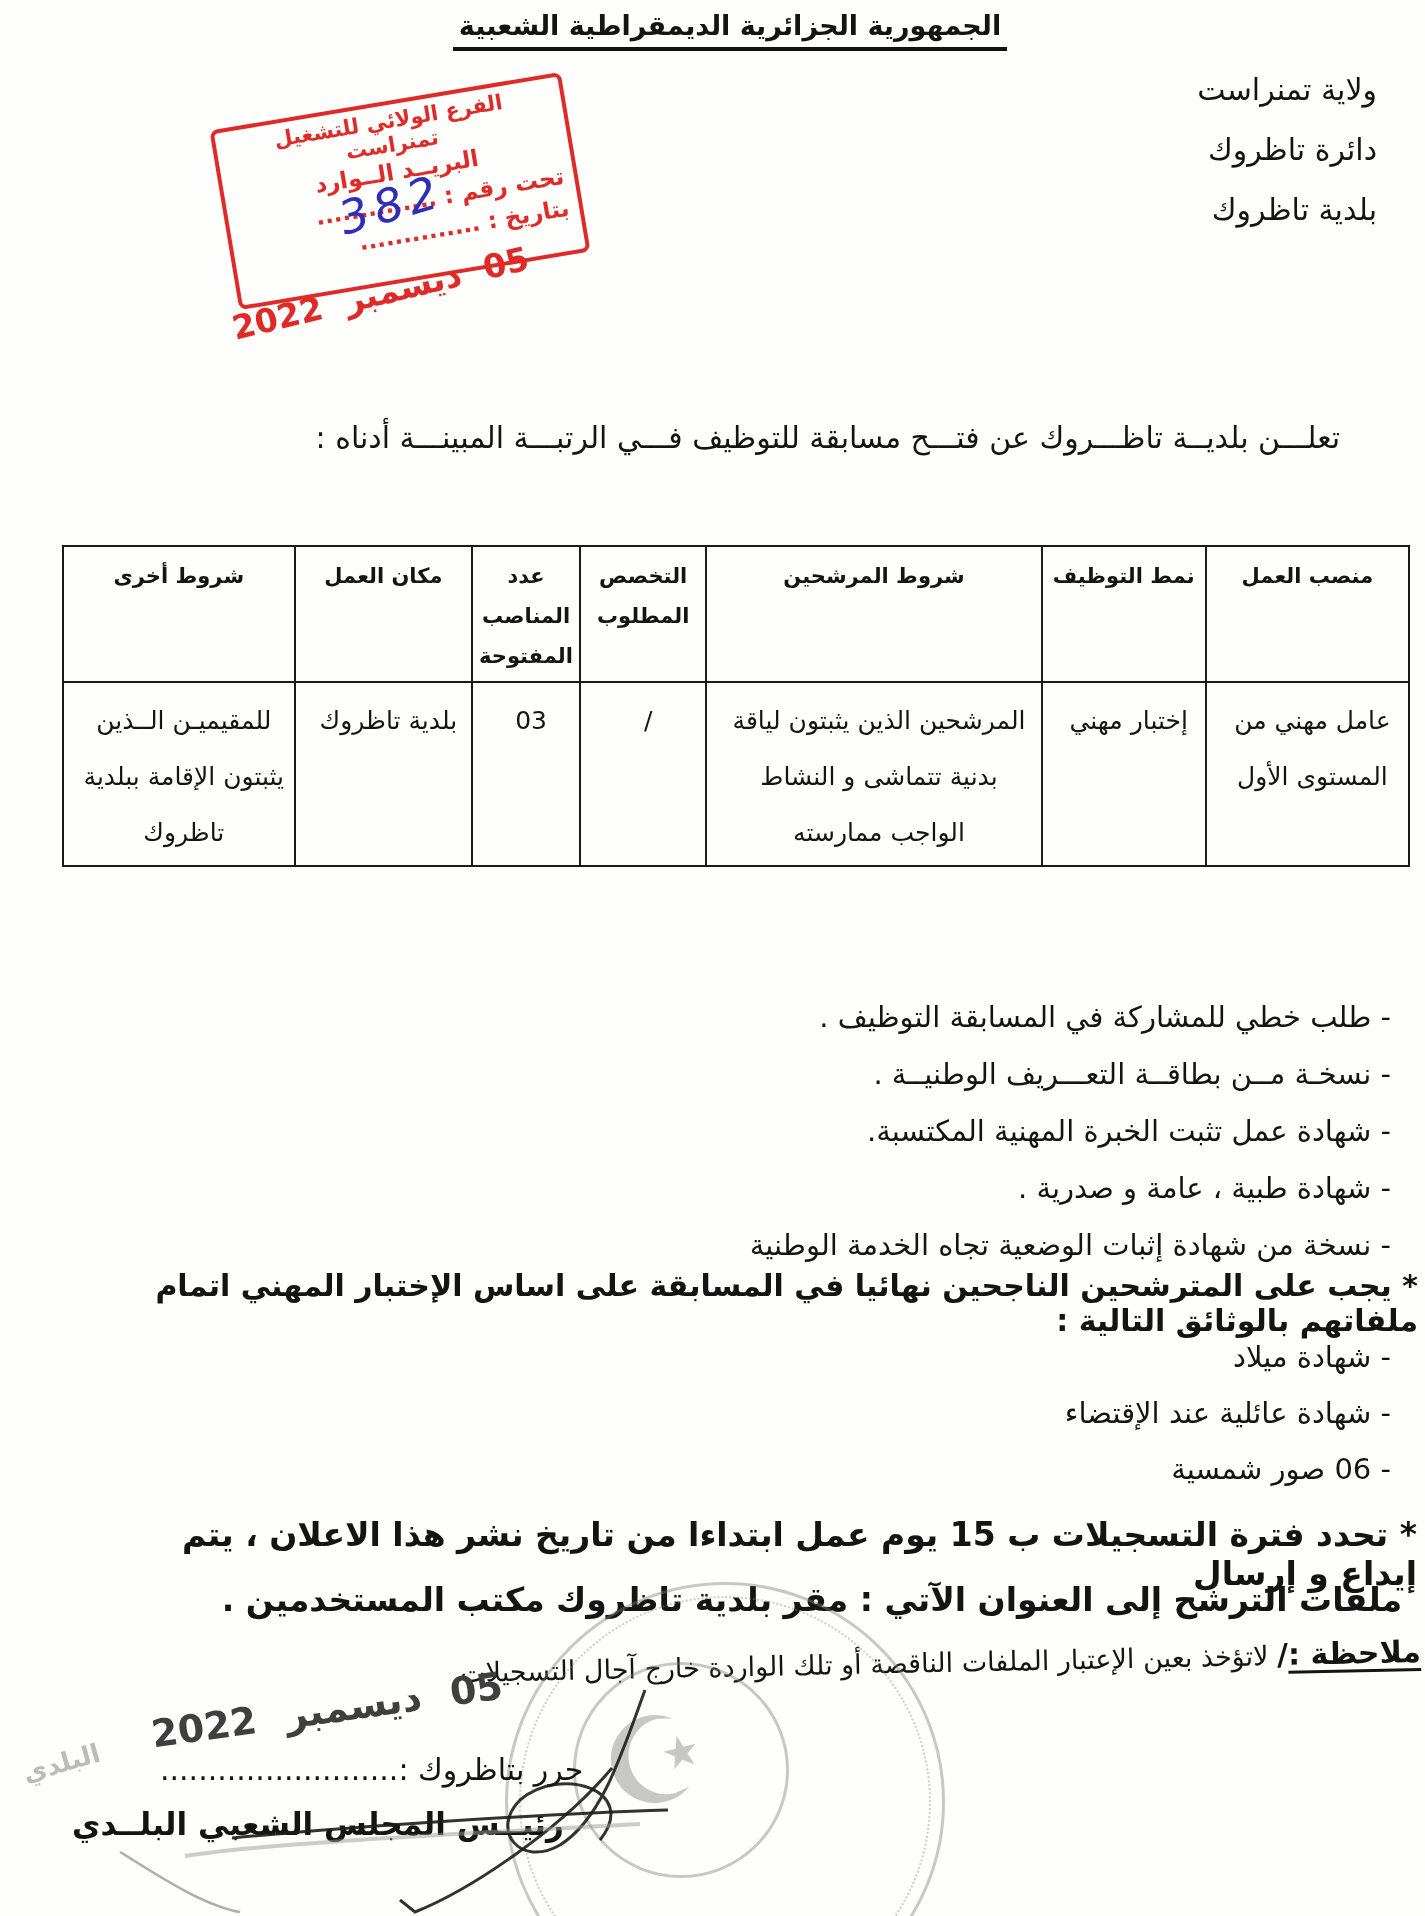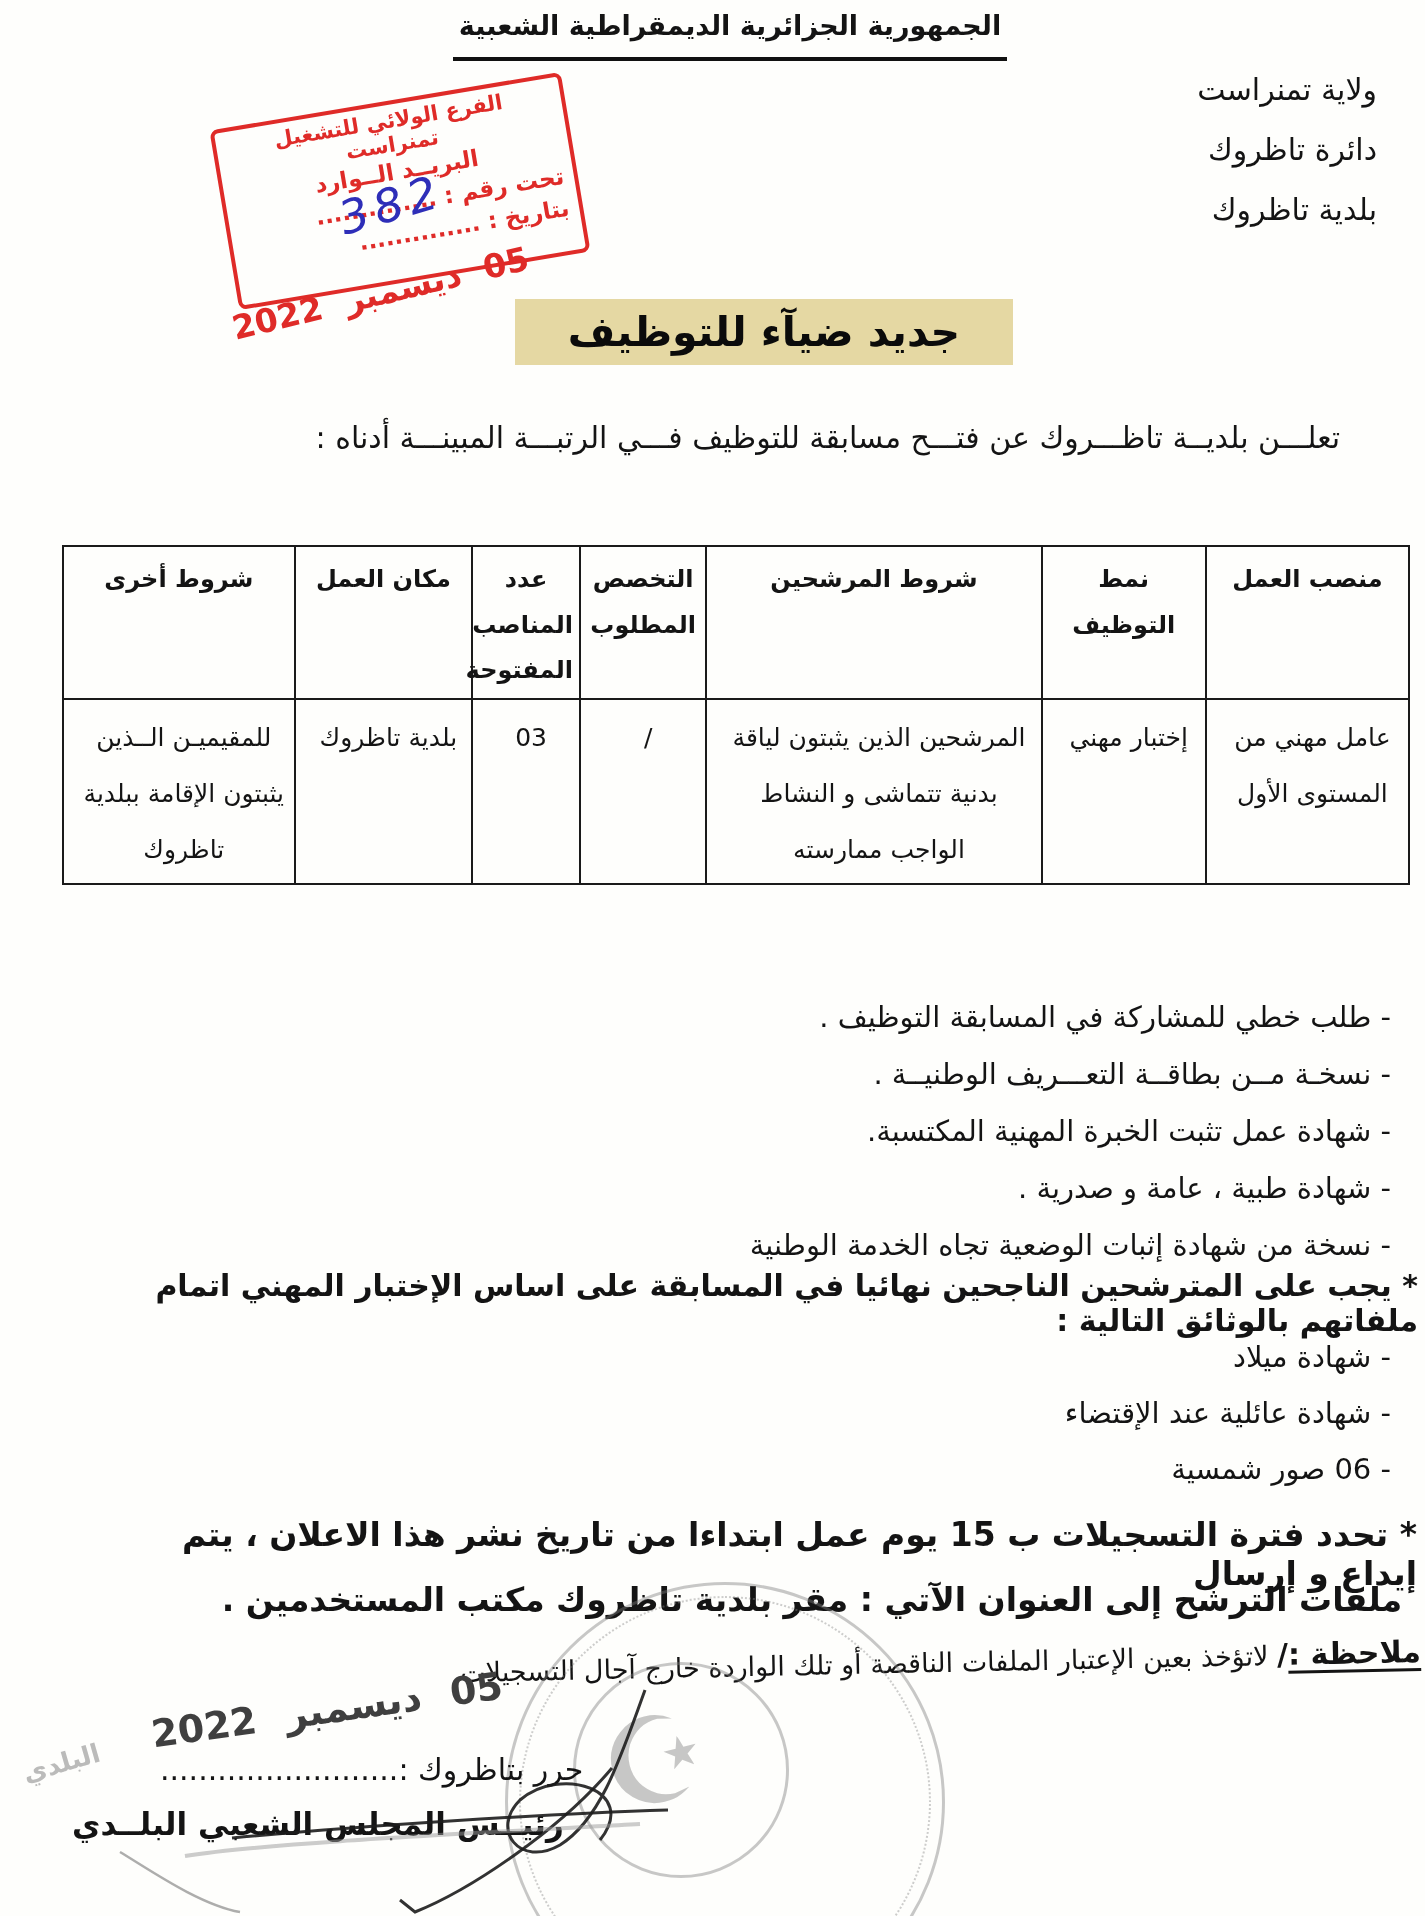--- a/index.html
+++ b/index.html
@@ -10,21 +10,21 @@
     background:#fefefc;
     overflow:hidden;
     font-family:"DejaVu Sans", sans-serif;
     color:#141414;
     direction:rtl;
   }
   .abs{position:absolute;}
 
   
   .republic{left:370px;top:10px;width:720px;text-align:center;font-size:27px;font-weight:700;}
-  .republic span{display:inline-block;border-bottom:4px solid #111;padding:0 6px 16px 6px;}
+  .republic span{display:inline-block;border-bottom:4px solid #111;padding:0 6px 6px 6px;}
   .addr{right:48px;top:60px;text-align:right;font-size:30px;line-height:60px;font-weight:500;}
 
   
   .red-stamp{
     left:222px;top:100px;width:356px;height:182px;
     border:4px solid #df2b28;border-radius:8px;
     transform:rotate(-9.5deg);
     color:#df2b28;text-align:center;
     padding:4px 10px;box-sizing:border-box;
   }
@@ -53,21 +53,21 @@
 
   
   table.jobs{
     position:absolute;left:62px;top:545px;width:1348px;height:310px;
     border-collapse:collapse;table-layout:fixed;
   }
   table.jobs th,table.jobs td{
     border:2.5px solid #1a1a1a;vertical-align:top;text-align:center;
     padding:10px 6px 4px 6px;
   }
-  table.jobs th{font-size:24px;font-weight:700;line-height:1.9;}
+  table.jobs th{font-size:21px;font-weight:700;line-height:1.9;}
   table.jobs td{font-size:25px;font-weight:500;line-height:2.25;padding-left:16px;}
 
   
   .sec-heading{right:7px;top:938px;font-size:32px;font-weight:600;text-align:right;}
   .doc-item{right:34px;font-size:29px;text-align:right;}
   .sec-heading2{right:7px;top:1268px;width:1345px;font-size:30px;font-weight:800;}
   .reg1{right:8px;top:1515px;width:1300px;font-size:33px;font-weight:800;text-align:right;}
   .reg2{right:8px;top:1580px;width:1210px;font-size:33px;font-weight:800;text-align:center;}
 
   .note{right:4px;top:1648px;width:1340px;text-align:right;transform:rotate(-1.2deg);}
@@ -108,21 +108,20 @@
 
   <div class="abs red-stamp">
     <div class="l1">الفرع الولائي للتشغيل تمنراست</div>
     <div class="l2">البريــد الــوارد</div>
     <div class="l3">تحت رقم : ..............</div>
     <div class="l4">بتاريخ : ..............</div>
     <div class="hand-number">382</div>
     <div class="stamp-date">05 ديسمبر 2022</div>
   </div>
 
-  <div class="abs banner">جديد ضيآء للتوظيف</div>
 
   <div class="abs intro">تعلـــن بلديــة تاظـــروك عن فتـــح مسابقة للتوظيف فـــي الرتبـــة المبينـــة أدناه :</div>
 
   <table class="jobs" dir="rtl">
     <colgroup>
       <col style="width:15.1%">
         <col style="width:12.2%">
         <col style="width:24.9%">
       <col style="width:9.4%">
         <col style="width:8.0%">

